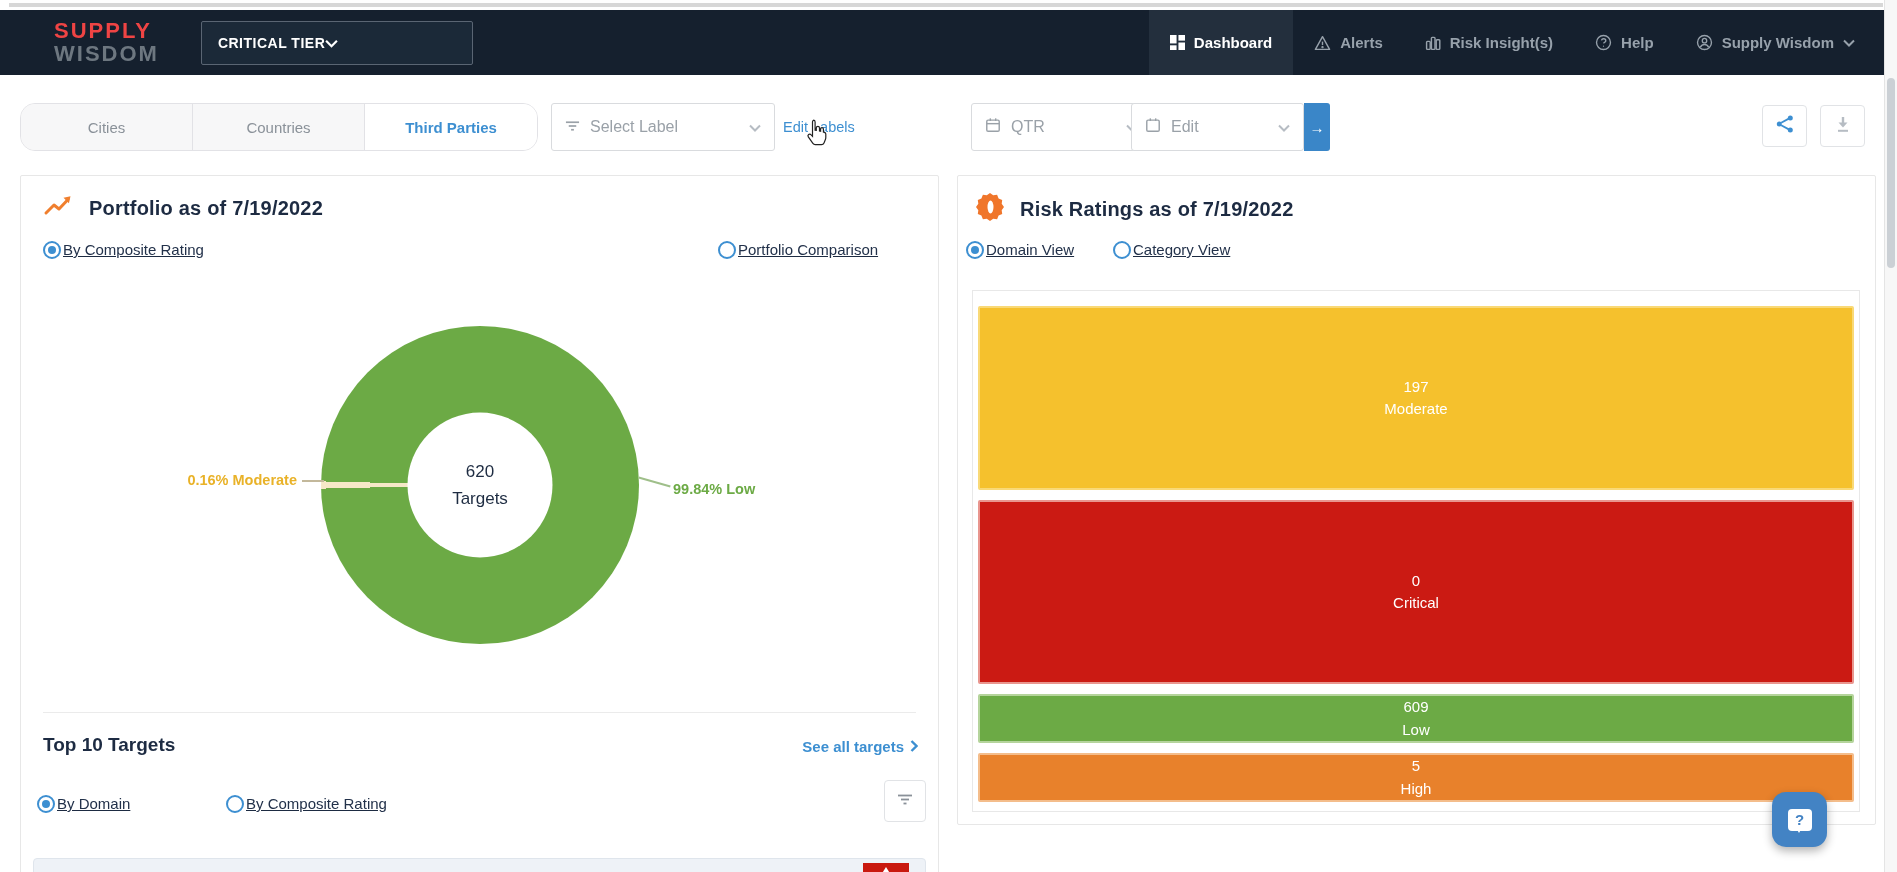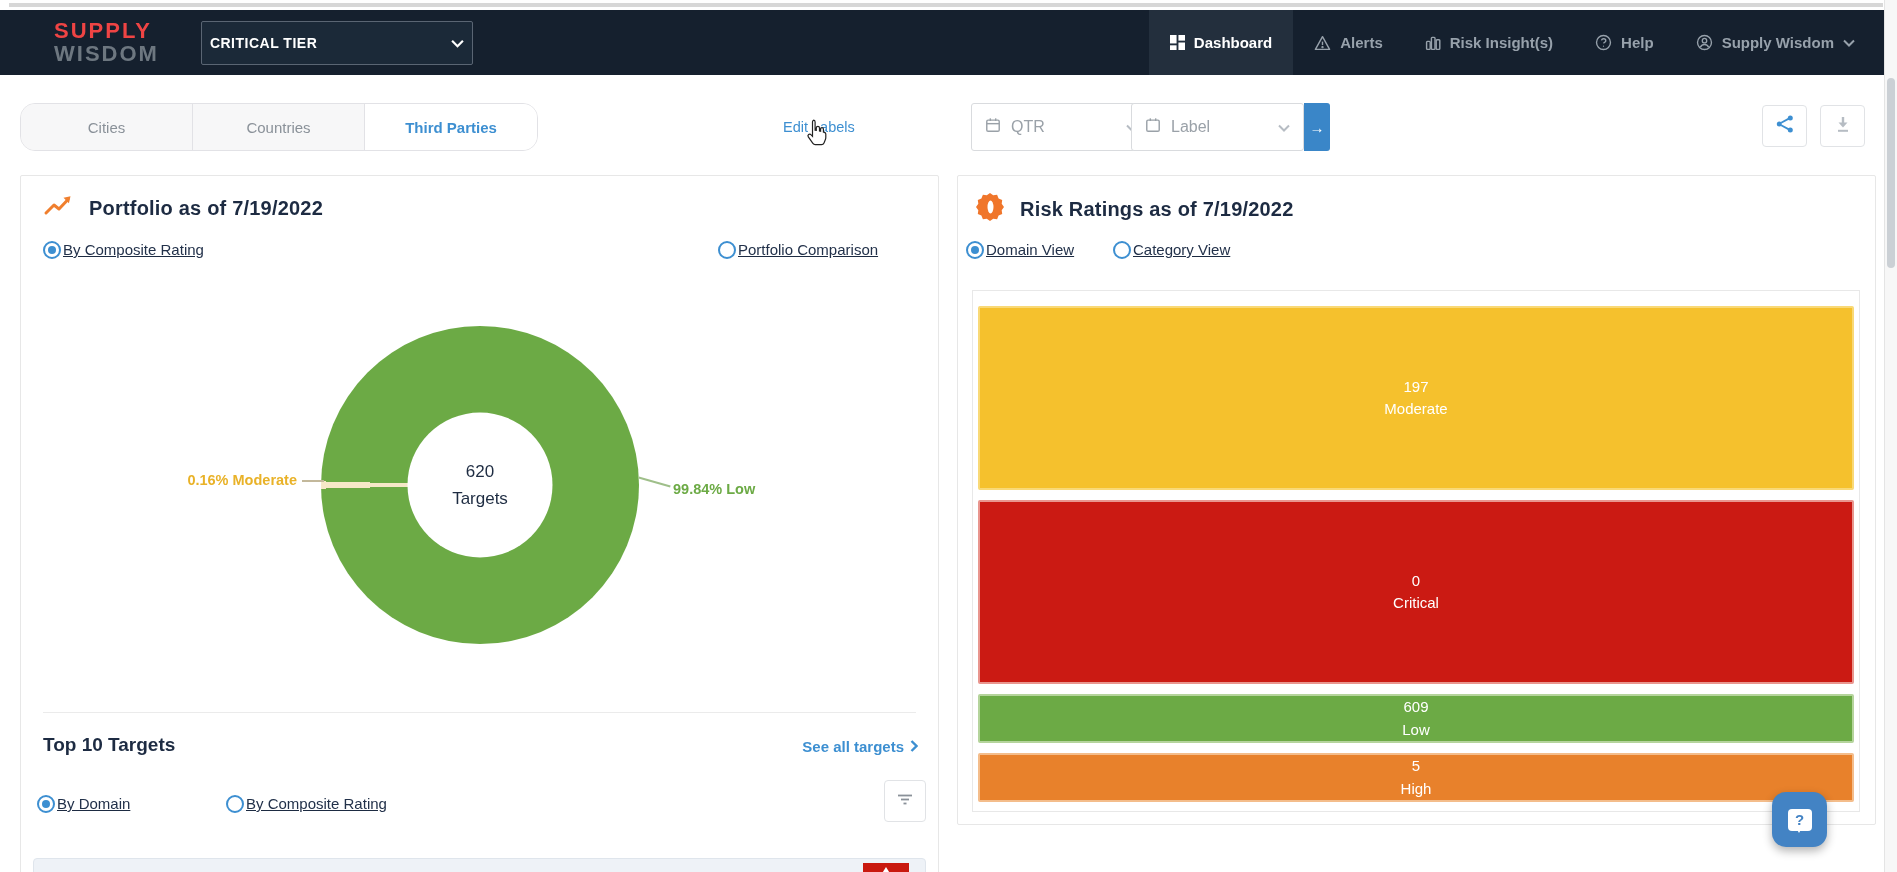--- a/index.html
+++ b/index.html
@@ -12,22 +12,22 @@
   .topline { position:absolute; top:3px; left:9px; right:14px; height:4px; background:#d7d7d7; }
 
   
   .navbar { position:absolute; top:10px; left:0; right:13px; height:65px; background:#15202e;
             display:flex; align-items:center; color:#97a1ab; }
   .logo { margin-left:54px; display:flex; flex-direction:column; line-height:1.02; font-weight:bold;
           font-size:22px; letter-spacing:2px; cursor:pointer; }
   .logo .l1 { color:#ef4444; }
   .logo .l2 { color:#6d7780; }
   .tier { margin-left:42px; width:272px; height:44px; border:1px solid #5a6573; background:#1b2938;
-          border-radius:2px; display:flex; align-items:center; justify-content:space-between;
-          padding:0 8px; color:#fff; font-size:14px; font-weight:bold; letter-spacing:.5px; cursor:pointer; }
+          border-radius:2px; display:flex; align-items:center; 
+          padding:0 16px; color:#fff; font-size:14px; font-weight:bold; letter-spacing:.5px; cursor:pointer; }
   .nav-items { margin-left:auto; margin-right:8px; display:flex; align-items:stretch; height:100%; font-size:15px; }
   .nav-item { display:flex; align-items:center; gap:9px; padding:0 21px; cursor:pointer; font-weight:600; white-space:nowrap; }
   .nav-item.active { background:#232f3d; color:#fff; }
   .nav-item svg { display:block; }
 
   
   .scrollbar { position:absolute; top:0; right:0; width:13px; height:872px; background:#f7f7f7;
                border-left:1px solid #e4e4e4; z-index:30; }
   .scroll-thumb { position:absolute; top:78px; left:2px; width:8px; height:190px; background:#cbd0d5; border-radius:4px; }
 
@@ -204,20 +204,35 @@
         <span>Cities</span>
       </div>
     <div class="tab">
         <span>Countries</span>
       </div>
     <div class="tab active">
         <span>Third Parties</span>
       </div>
   </div>
 
+  <div class="dd dd-label">
+    <span>
+      <svg width="15" height="12" viewBox="0 0 16 12" stroke="currentColor" stroke-width="1.8" fill="none">
+          <line x1="1" y1="2" x2="15" y2="2"></line>
+          <line x1="4" y1="6" x2="12" y2="6"></line>
+          <line x1="6.5" y1="10" x2="9.5" y2="10"></line>
+        </svg>
+    </span>
+    <span>Select Label</span>
+    <span class="chev">
+      <svg width="12" height="8" viewBox="0 0 12 8" fill="none" stroke="currentColor" stroke-width="2">
+          <path d="M1 1.5 6 6.5 11 1.5"></path>
+        </svg>
+    </span>
+  </div>
 
   <span class="edit-labels">Edit Labels</span>
 
   <div class="dd dd-qtr">
     <span>
       <svg width="16" height="16" viewBox="0 0 18 18" fill="none" stroke="currentColor" stroke-width="1.6">
           <rect x="2" y="3.5" width="14" height="12.5" rx="1.5"></rect>
           <line x1="2" y1="7.5" x2="16" y2="7.5"></line>
           <line x1="6" y1="1.5" x2="6" y2="4.5"></line>
           <line x1="12" y1="1.5" x2="12" y2="4.5"></line>
@@ -232,21 +247,21 @@
   </div>
 
   <div class="dd dd-year">
     <span>
       <svg width="16" height="16" viewBox="0 0 18 18" fill="none" stroke="currentColor" stroke-width="1.6">
           <rect x="2" y="3.5" width="14" height="12.5" rx="1.5"></rect>
           <line x1="6" y1="1.5" x2="6" y2="4.5"></line>
           <line x1="12" y1="1.5" x2="12" y2="4.5"></line>
         </svg>
     </span>
-    <span>Label</span>
+    <span>Edit</span>
     <span class="chev">
       <svg width="12" height="8" viewBox="0 0 12 8" fill="none" stroke="currentColor" stroke-width="2">
           <path d="M1 1.5 6 6.5 11 1.5"></path>
         </svg>
     </span>
   </div>
 
   <button class="apply-btn">→</button>
 
   <div class="icon-btn share-btn">

